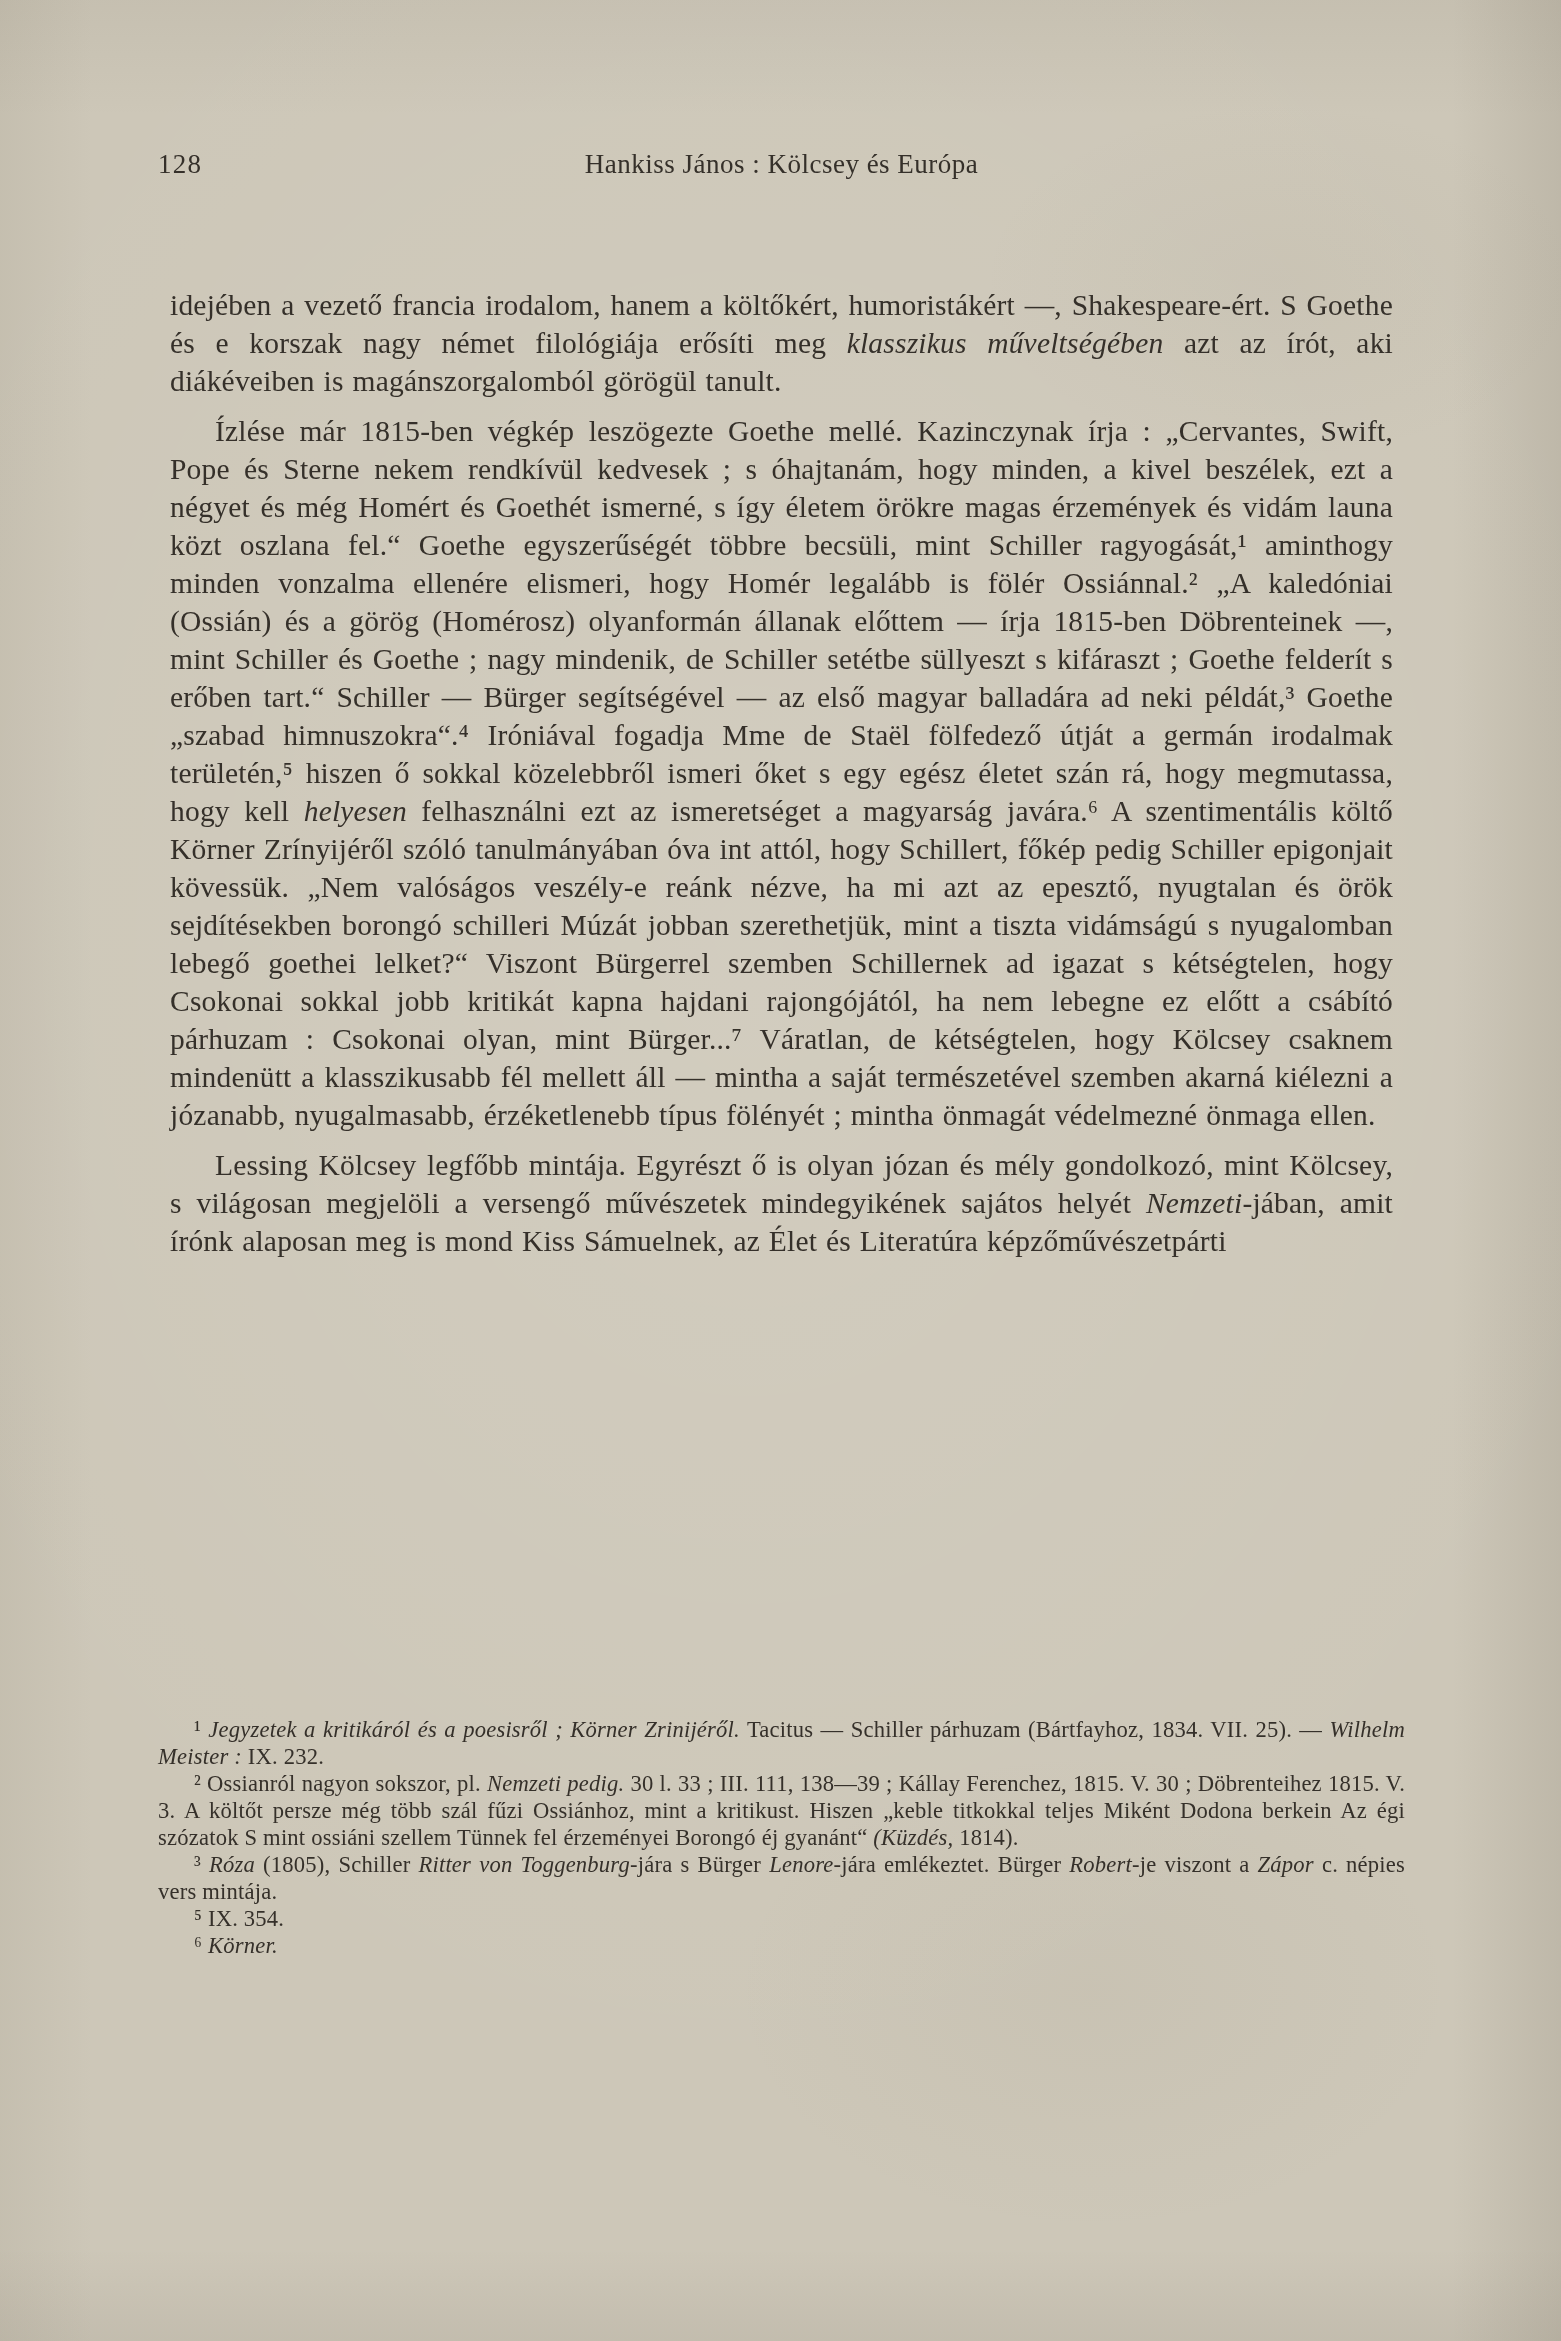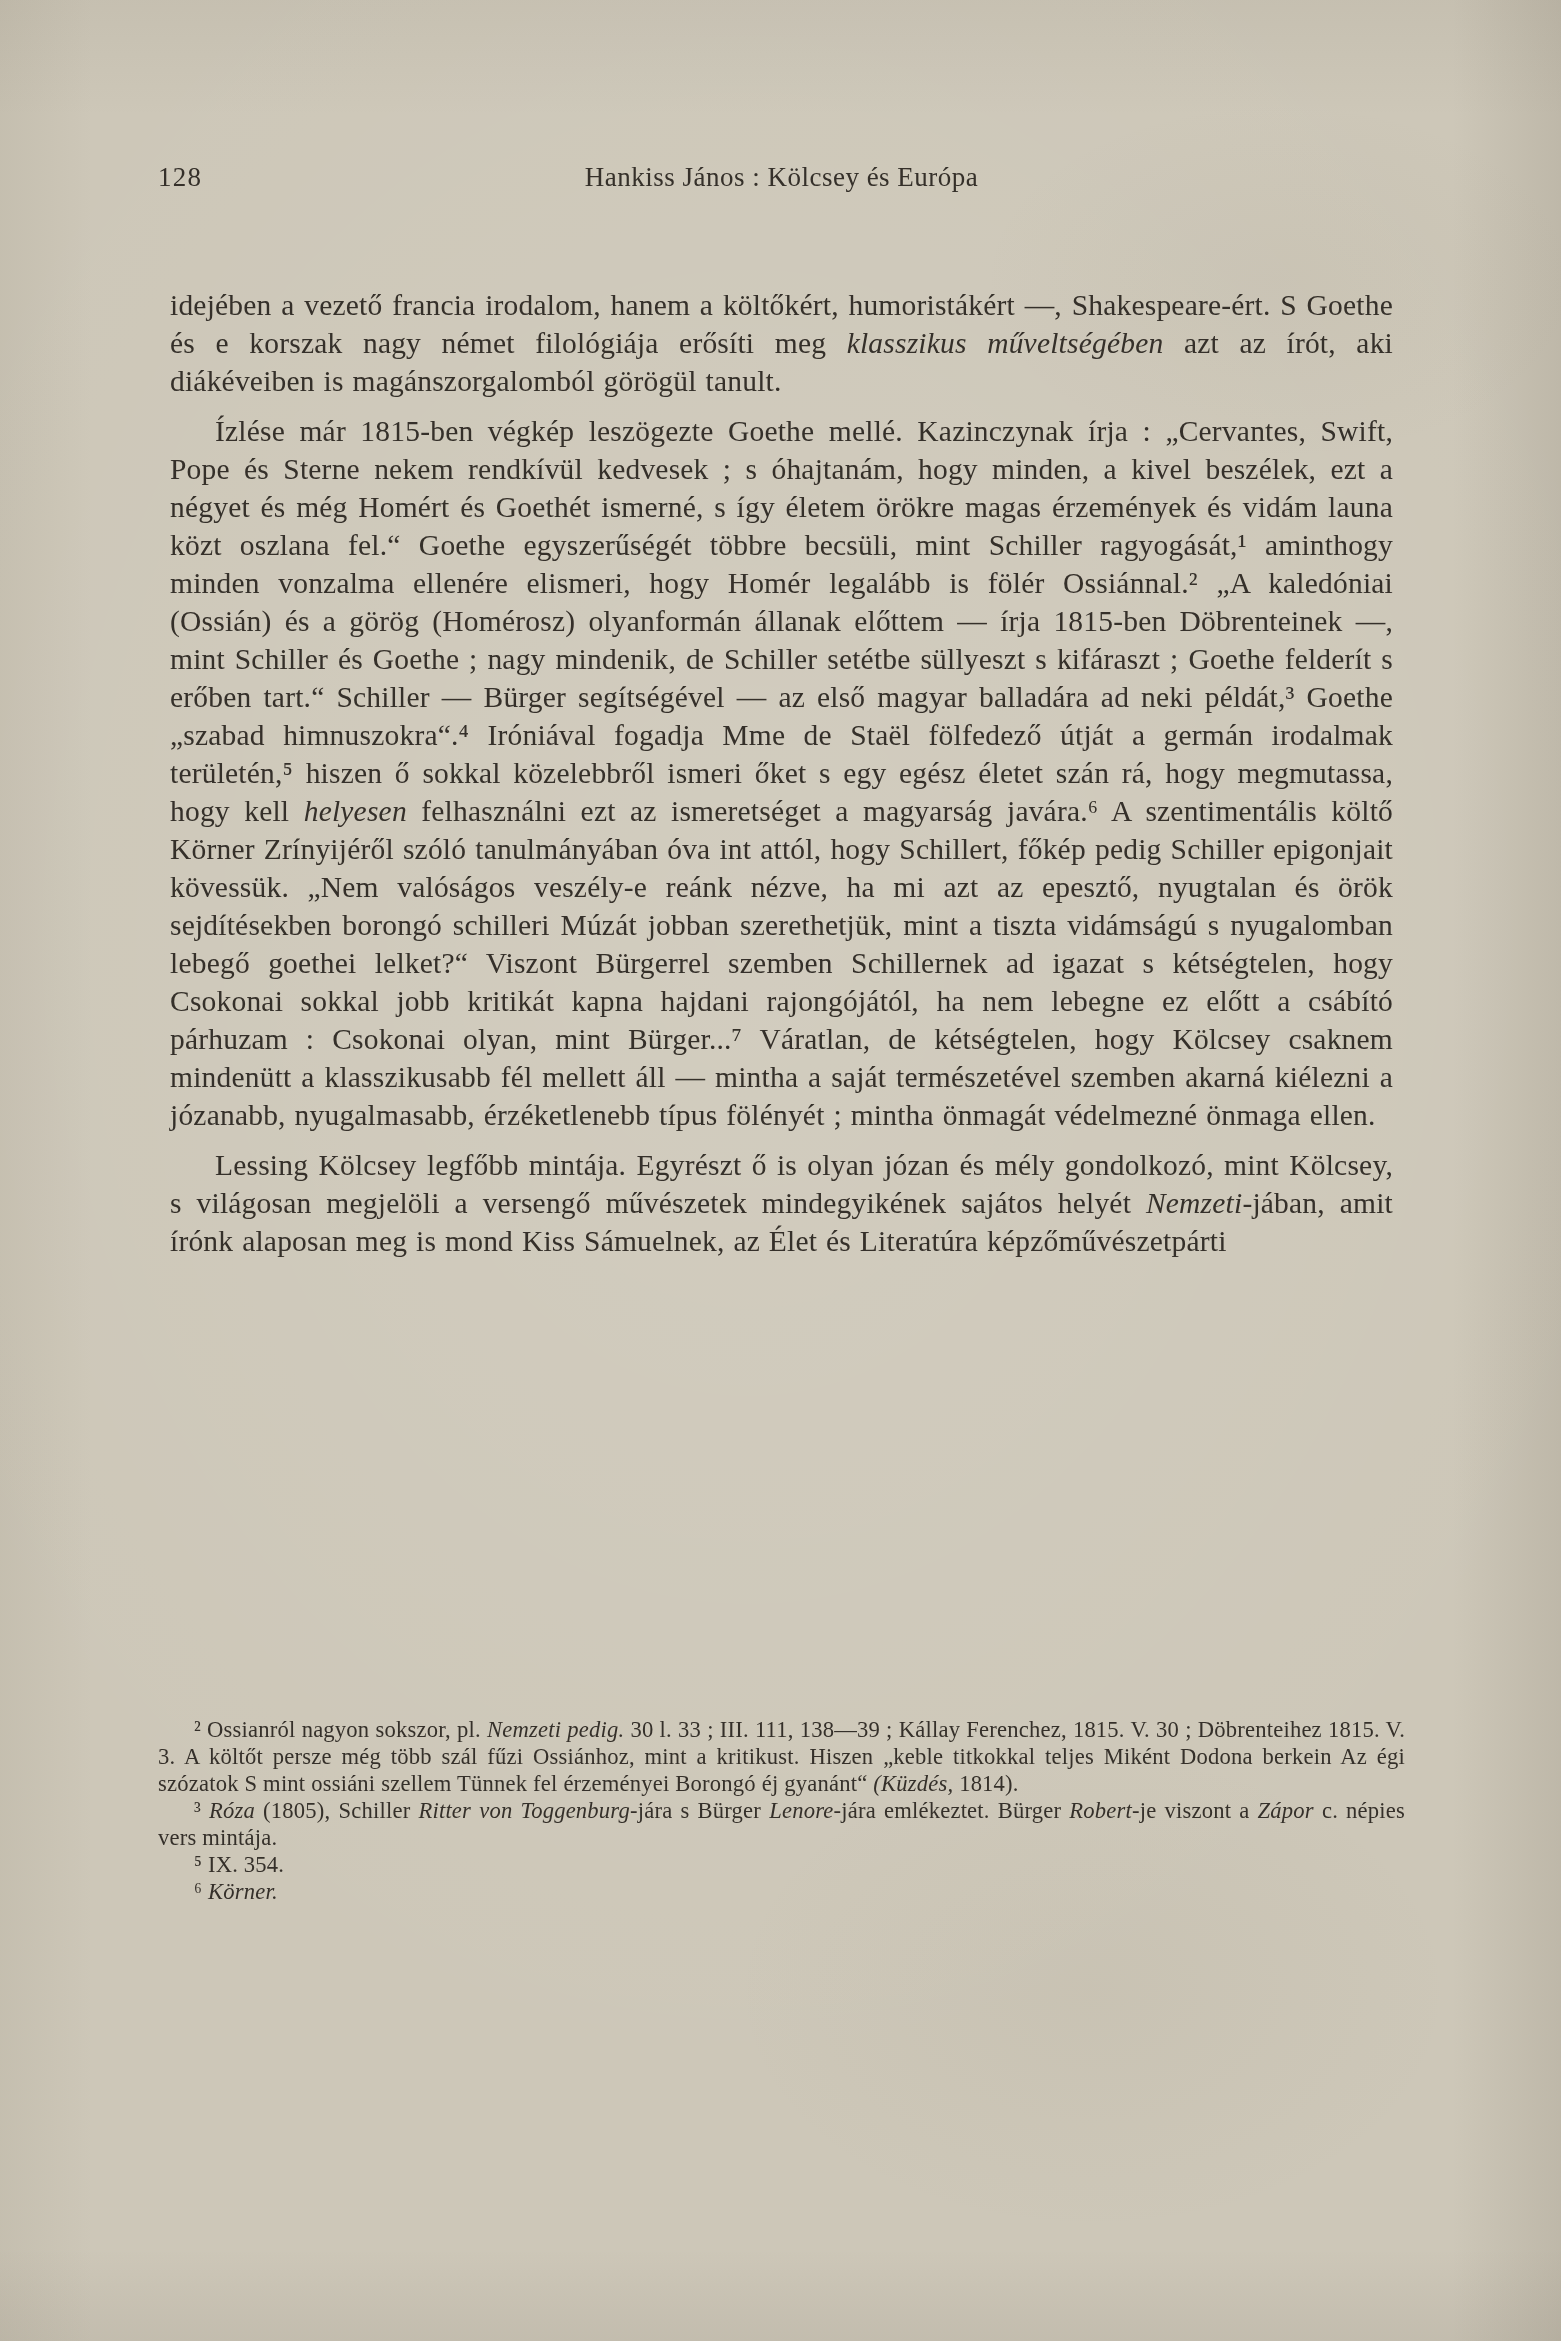--- a/index.html
+++ b/index.html
@@ -17,21 +17,21 @@
     color:var(--color-ink);
     background:
       radial-gradient(ellipse 1301px 1648px at 48% 40%, rgba(255,255,255,0.10), rgba(255,255,255,0) 72%),
       radial-gradient(ellipse 434px 260px at 82% 12%, rgba(120,110,90,0.05), rgba(120,110,90,0) 70%),
       radial-gradient(ellipse 520px 347px at 70% 85%, rgba(120,110,90,0.05), rgba(120,110,90,0) 70%),
       linear-gradient(to right, rgba(90,80,60,0.07), rgba(0,0,0,0) 6%, rgba(0,0,0,0) 93%, rgba(60,50,35,0.10)),
       linear-gradient(to bottom, rgba(80,70,55,0.06), rgba(0,0,0,0) 5%, rgba(0,0,0,0) 96%, rgba(60,50,40,0.07)),
       var(--color-paper);
   }
   .running-head{
-    position:absolute;left:158px;top:162px;width:1247px;
+    position:absolute;left:158px;top:149px;width:1247px;
     font-size:27px;line-height:31px;
   }
   .page-number{position:absolute;left:0;top:0;letter-spacing:1.3px;font-style:normal;}
   .running-title{display:block;text-align:center;letter-spacing:0.5px;}
   .body-text{
     position:absolute;left:158px;top:274px;width:1247px;
     font-size:29.5px;line-height:38px;
     text-align:justify;letter-spacing:0.2px;word-spacing:1.3px;
   }
   .para{margin:12px;text-indent:45px;}
@@ -54,20 +54,21 @@
     <span class="running-title">Hankiss János : Kölcsey és Európa</span>
   </header>
 
   <main class="body-text">
     <p class="para continuation">idejében a vezető francia irodalom, hanem a költőkért, humoristákért —, Shakespeare-ért. S Goethe és e korszak nagy német filológiája erősíti meg <i>klasszikus műveltségében</i> azt az írót, aki diákéveiben is magánszorgalomból görögül tanult.</p>
     <p class="para">Ízlése már 1815-ben végkép leszögezte Goethe mellé. Kazinczynak írja : „Cervantes, Swift, Pope és Sterne nekem rendkívül kedvesek ; s óhajtanám, hogy minden, a kivel beszélek, ezt a négyet és még Homért és Goethét ismerné, s így életem örökre magas érzemények és vidám launa közt oszlana fel.“ Goethe egyszerűségét többre becsüli, mint Schiller ragyogását,¹ aminthogy minden vonzalma ellenére elismeri, hogy Homér legalább is fölér Ossiánnal.² „A kaledóniai (Ossián) és a görög (Homérosz) olyanformán állanak előttem — írja 1815-ben Döbrenteinek —, mint Schiller és Goethe ; nagy mindenik, de Schiller setétbe süllyeszt s kifáraszt ; Goethe felderít s erőben tart.“ Schiller — Bürger segítségével — az első magyar balladára ad neki példát,³ Goethe „szabad himnuszokra“.⁴ Iróniával fogadja Mme de Staël fölfedező útját a germán irodalmak területén,⁵ hiszen ő sokkal közelebbről ismeri őket s egy egész életet szán rá, hogy megmutassa, hogy kell <i>helyesen</i> felhasználni ezt az ismeretséget a magyarság javára.⁶ A szentimentális költő Körner Zrínyijéről szóló tanulmányában óva int attól, hogy Schillert, főkép pedig Schiller epigonjait kövessük. „Nem valóságos veszély-e reánk nézve, ha mi azt az epesztő, nyugtalan és örök sejdítésekben borongó schilleri Múzát jobban szerethetjük, mint a tiszta vidámságú s nyugalomban lebegő goethei lelket?“ Viszont Bürgerrel szemben Schillernek ad igazat s kétségtelen, hogy Csokonai sokkal jobb kritikát kapna hajdani rajongójától, ha nem lebegne ez előtt a csábító párhuzam : Csokonai olyan, mint Bürger...⁷ Váratlan, de kétségtelen, hogy Kölcsey csaknem mindenütt a klasszikusabb fél mellett áll — mintha a saját természetével szemben akarná kiélezni a józanabb, nyugalmasabb, érzéketlenebb típus fölényét ; mintha önmagát védelmezné önmaga ellen.</p>
     <p class="para">Lessing Kölcsey legfőbb mintája. Egyrészt ő is olyan józan és mély gondolkozó, mint Kölcsey, s világosan megjelöli a versengő művészetek mindegyikének sajátos helyét <i>Nemzeti</i>-jában, amit írónk alaposan meg is mond Kiss Sámuelnek, az Élet és Literatúra képzőművészetpárti</p>
   </main>
 
   <section class="footnotes">
+    <p class="footnote">¹ <i>Jegyzetek a kritikáról és a poesisről ; Körner Zrinijéről.</i> Tacitus — Schiller párhuzam (Bártfayhoz, 1834. VII. 25). — <i>Wilhelm Meister :</i> IX. 232.</p>
     <p class="footnote">² Ossianról nagyon sokszor, pl. <i>Nemzeti pedig.</i> 30 l. 33 ; III. 111, 138—39 ; Kállay Ferenchez, 1815. V. 30 ; Döbrenteihez 1815. V. 3. A költőt persze még több szál fűzi Ossiánhoz, mint a kritikust. Hiszen „keble titkokkal teljes Miként Dodona berkein Az égi szózatok S mint ossiáni szellem Tünnek fel érzeményei Borongó éj gyanánt“ <i>(Küzdés,</i> 1814).</p>
     <p class="footnote">³ <i>Róza</i> (1805), Schiller <i>Ritter von Toggenburg</i>-jára s Bürger <i>Lenore</i>-jára emlékeztet. Bürger <i>Robert</i>-je viszont a <i>Zápor</i> c. népies vers mintája.</p>
     <p class="footnote">⁵ IX. 354.</p>
     <p class="footnote">⁶ <i>Körner.</i></p>
   </section>
 
 </div>
 
 
 </body></html>

